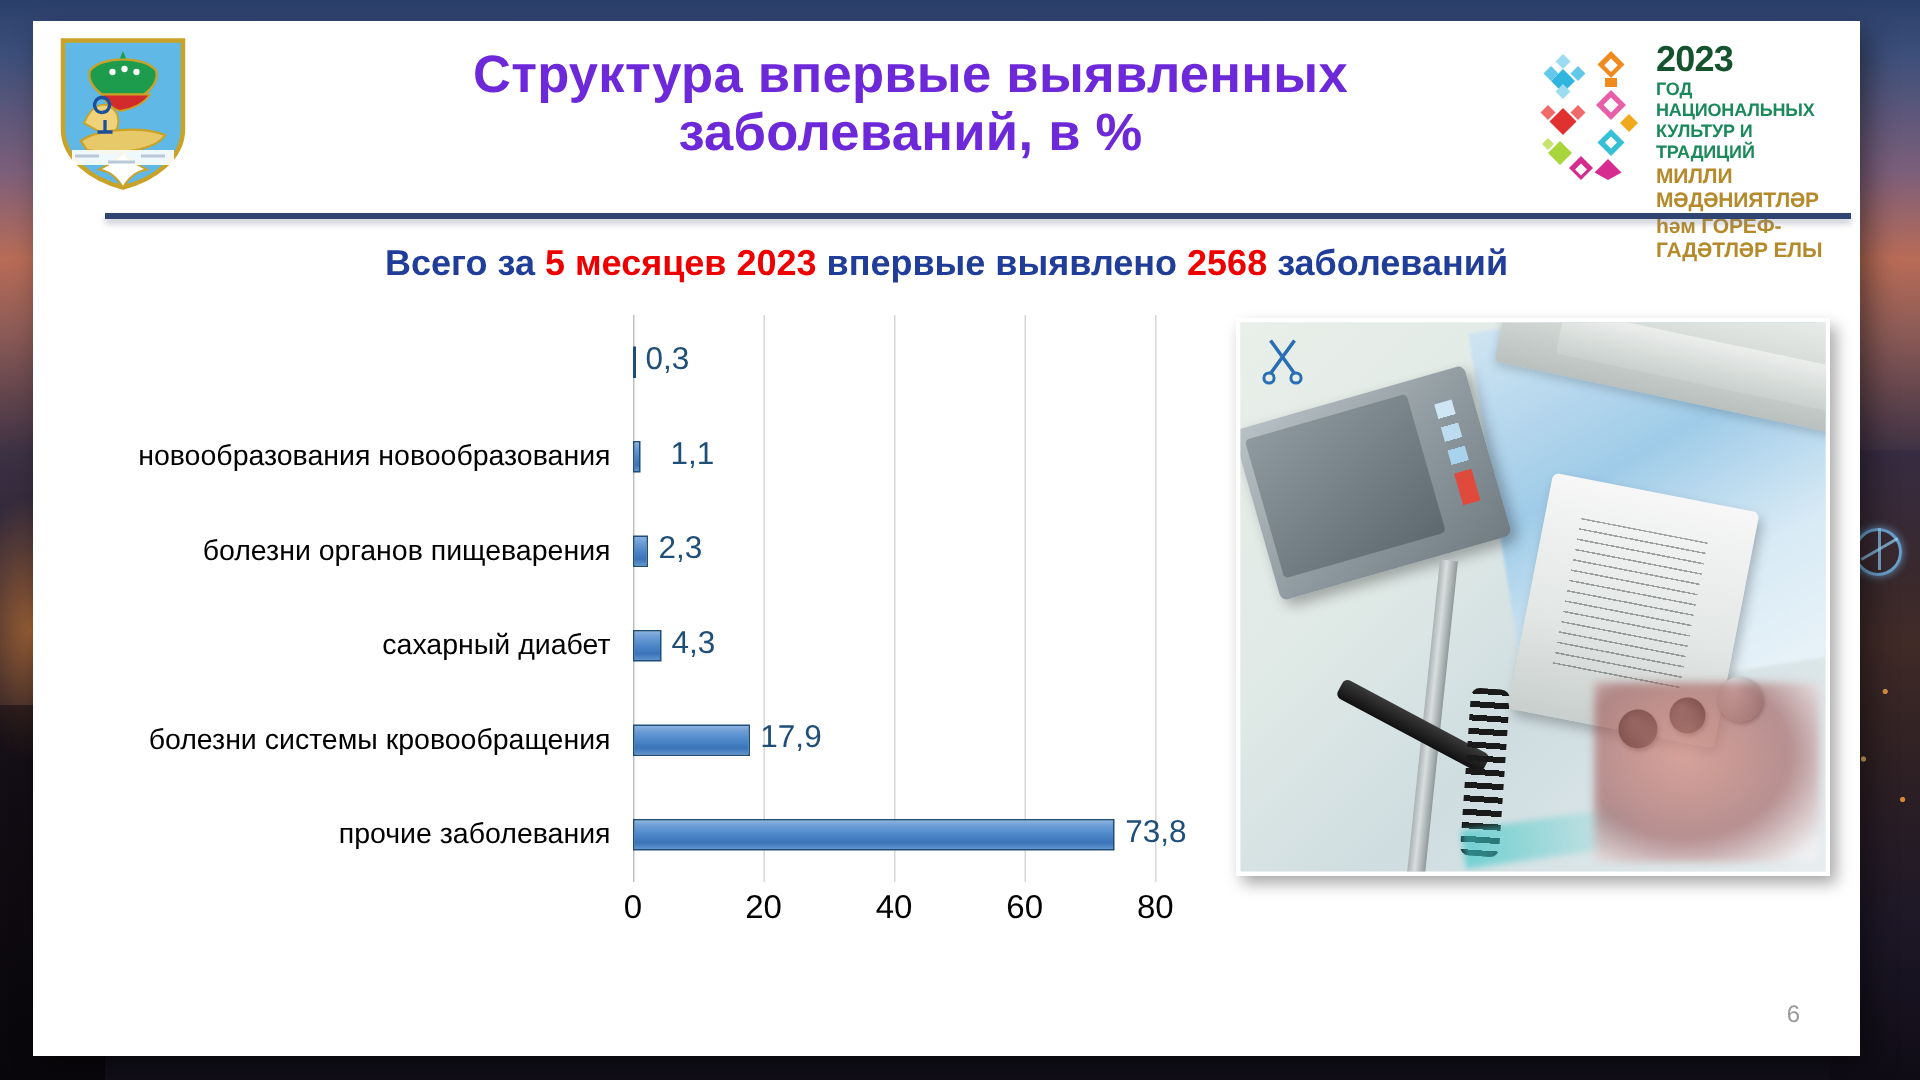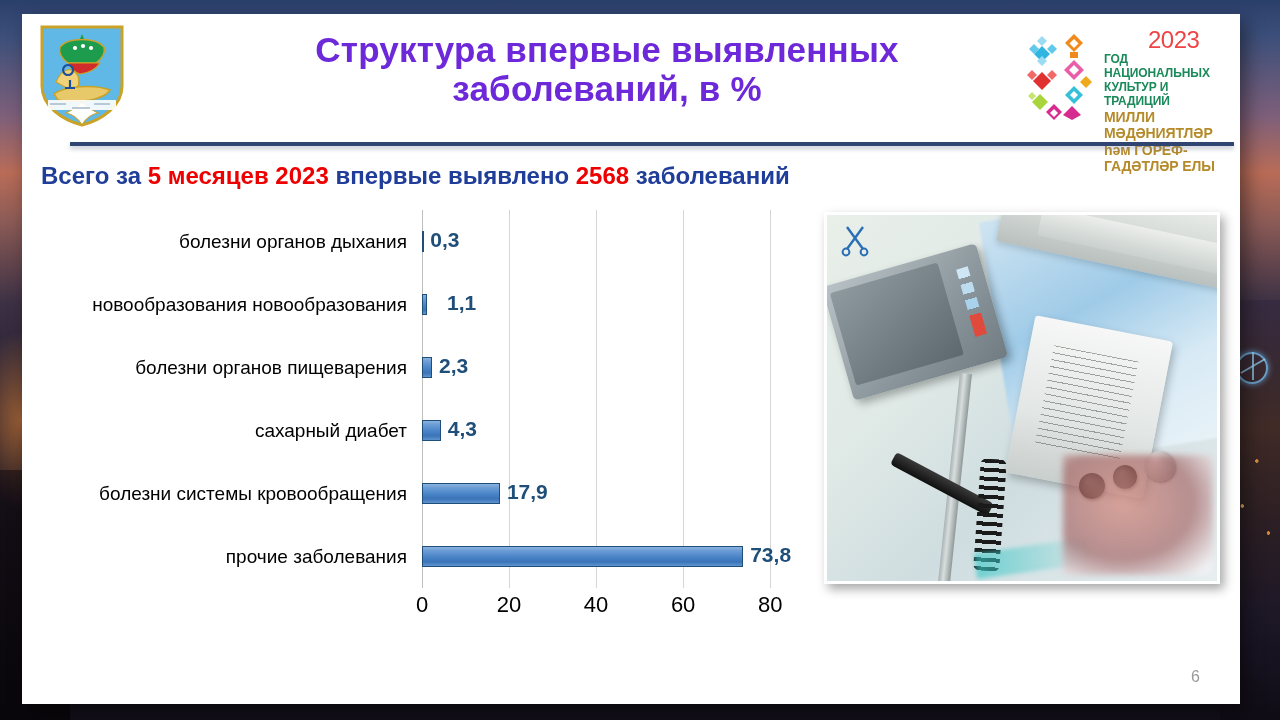--- a/index.html
+++ b/index.html
@@ -69,33 +69,33 @@
   }
 
   .logo2023{
     position:absolute;left:1000px;top:12px;width:210px;height:100px;
   }
   .orn{position:absolute;left:2px;top:6px;width:78px;height:88px;}
   .logo-text{
     position:absolute;left:82px;top:2px;width:128px;
     font-family:"Liberation Sans","DejaVu Sans",sans-serif;
   }
-  .logo-year{font-size:24px;font-weight:normal;color:#ef4444;line-height:1;letter-spacing:-.5px;margin-left:44px;}
+  .logo-year{font-size:24px;font-weight:bold;color:#14532d;line-height:1;letter-spacing:-.5px;}
   .logo-l1,.logo-l2{font-size:12px;font-weight:bold;color:#1a8a5a;line-height:1.18;letter-spacing:-.1px;}
   .logo-l3,.logo-l4{font-size:14px;font-weight:bold;color:#b58a2a;line-height:1.18;letter-spacing:-.1px;}
 
   .rule{
     position:absolute;left:48px;top:128px;width:1164px;height:4px;
     background:#2f4471;box-shadow:0 3px 4px rgba(120,130,150,.45);
   }
 
   
   .subtitle{
-    position:absolute;left:0;top:148px;width:1218px;
-    font-size:24px;font-weight:bold;color:#1f3d99;white-space:nowrap;margin-left:19px;
+    position:absolute;left:0;top:148px;width:1218px;text-align:center;
+    font-size:24px;font-weight:bold;color:#1f3d99;white-space:nowrap;
   }
   .subtitle .hl{color:#ee0000;}
 
   
   .chart{
     position:absolute;left:40px;top:196px;width:790px;height:430px;
   }
   .cat-labels{
     position:absolute;left:0;top:0;width:345px;height:378px;
   }
@@ -110,21 +110,21 @@
     position:absolute;top:0;width:1px;height:378px;background:#d6d6d6;
   }
   .axis0{background:#bfbfbf;}
   .bar{
     position:absolute;height:21px;
     background:linear-gradient(to bottom,#8bb3e0 0%,#6d9ed6 18%,#4a85c8 52%,#3b74b8 78%,#5e94cf 100%);
     border:1px solid #1f4e79;
     box-sizing:border-box;
   }
   .bar-val{
-    position:absolute;font-size:21px;font-weight:bold;color:#1f4e79;white-space:nowrap;
+    position:absolute;font-size:21px;font-weight:normal;color:#1f4e79;white-space:nowrap;
   }
   .xaxis{
     position:absolute;left:360px;top:382px;width:383px;height:30px;
   }
   .tick{
     position:absolute;top:0;transform:translateX(-50%);
     font-size:22px;color:#000;
   }
 
   
@@ -296,21 +296,20 @@
   </div>
 
   <div class="rule"></div>
 
   <div class="subtitle">
     <span>Всего за </span><span class="hl">5 месяцев 2023</span><span> впервые выявлено </span><span class="hl">2568</span><span> заболеваний</span>
   </div>
 
   <div class="chart">
     <div class="cat-labels">
-        <div class="cat" style="top: 20.5px;">болезни органов дыхания</div>
         <div class="cat" style="top: 83.5px;">новообразования новообразования</div>
         <div class="cat" style="top: 209.5px;">сахарный диабет</div>
         <div class="cat" style="top: 146.5px;">болезни органов пищеварения</div>
         <div class="cat" style="top: 272.5px;">болезни системы кровообращения</div>
         <div class="cat" style="top: 335.5px;">прочие заболевания</div>
       </div>
     <div class="plot">
         <div class="gridline axis0" style="left: 0px;"></div>
         <div class="gridline" style="left: 87.0455px;"></div>
         <div class="gridline" style="left: 174.091px;"></div>

